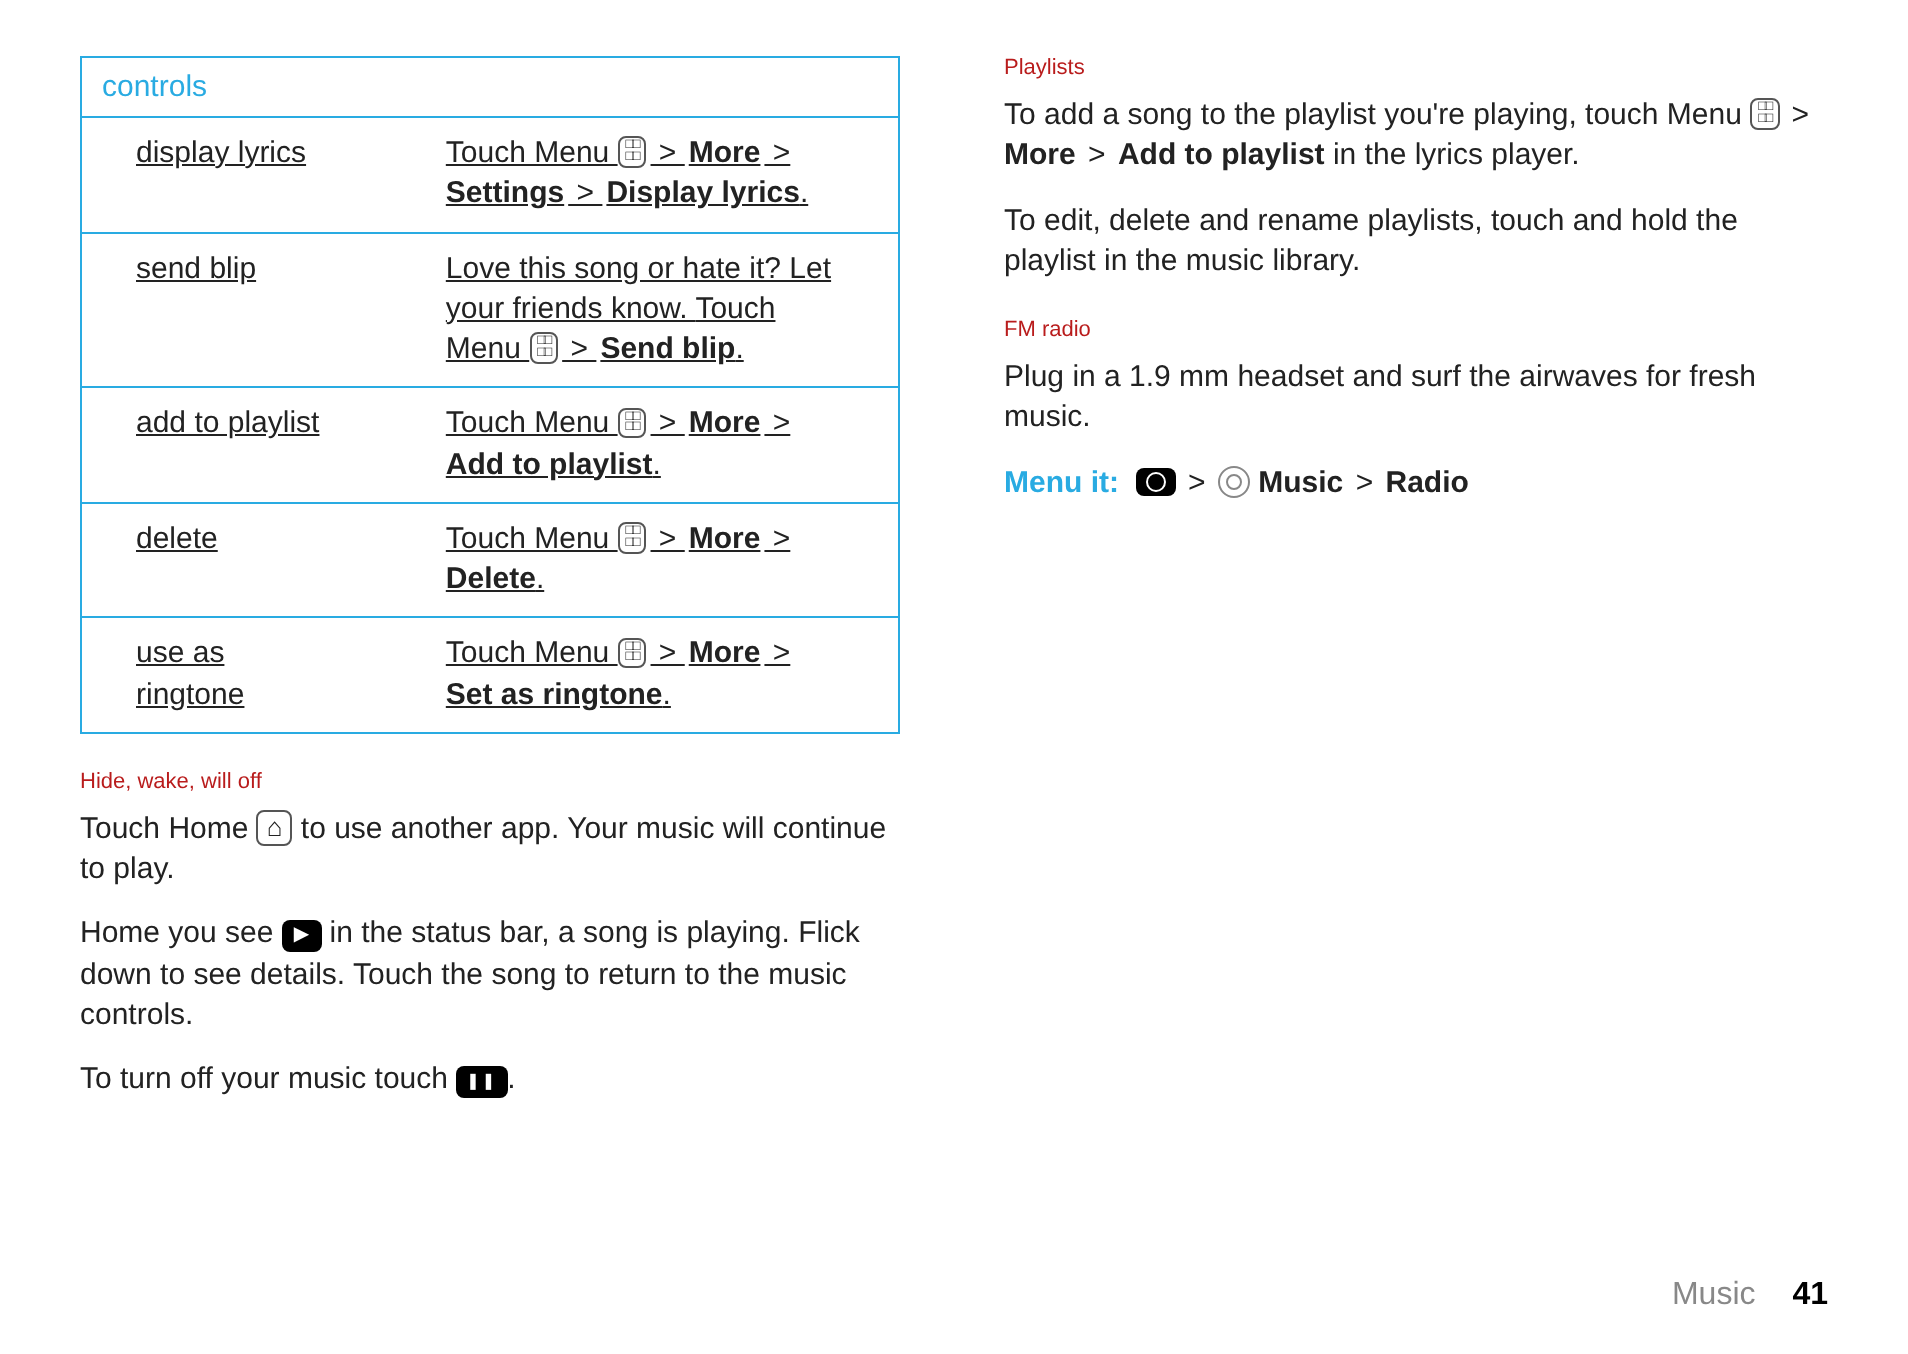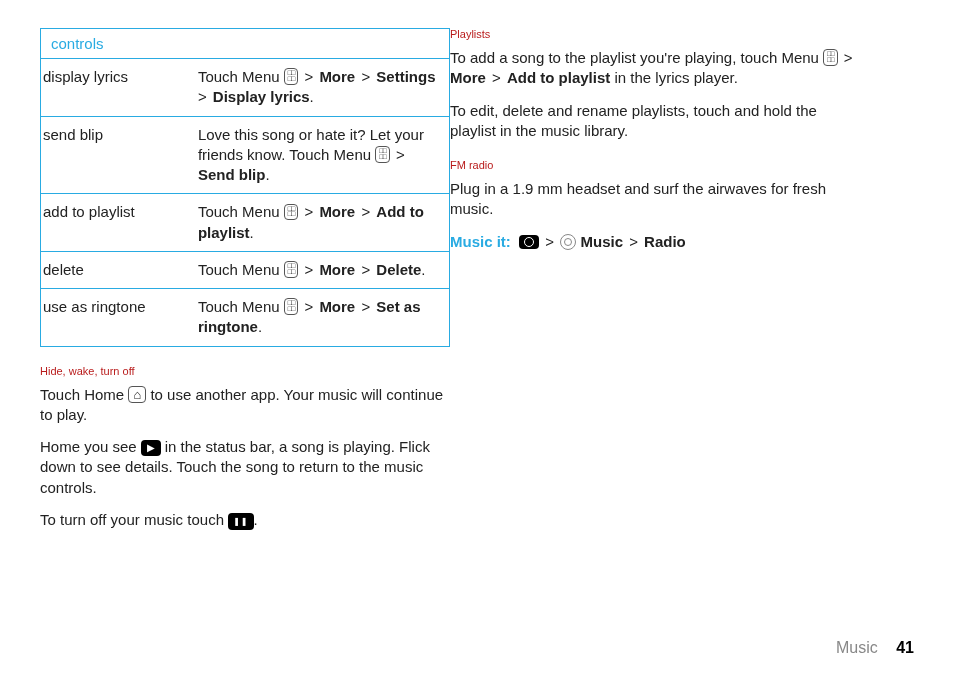--- a/index.html
+++ b/index.html
@@ -9,43 +9,45 @@
     height: 677px;
     font-family: Arial, Helvetica, sans-serif;
     font-size: 15px;
     color: #222;
     background: #fff;
     position: relative;
   }
   .page {
     display: flex;
     padding: 28px 40px 20px 40px;
+    gap: 52px;
   }
   .col {
     width: 410px;
   }
   table.controls {
     border-collapse: collapse;
     width: 100%;
     border: 1.5px solid #29abe2;
   }
   table.controls th {
     text-align: left;
     font-weight: normal;
     color: #29abe2;
     padding: 6px 10px;
     border-bottom: 1px solid #29abe2;
     font-size: 15px;
   }
   table.controls td {
-    padding: 8px 2px;
+    padding: 8px 27px;
     vertical-align: top;
     border-bottom: 1px solid #29abe2;
     font-size: 15px;
     line-height: 1.35;
+    text-decoration: underline;
   }
   table.controls tr:last-child td {
     border-bottom: none;
   }
   .td-left { width: 38%; }
   .td-right { width: 62%; }
   .section-title {
     color: #b91c1c;
     font-size: 11px;
     margin: 18px 0 8px 0;
@@ -177,21 +179,21 @@
             <td class="td-left">delete</td>
             <td class="td-right"><span>Touch Menu </span><span class="menu-icon"></span><span class="gt"> &gt; </span><b>More</b><span class="gt"> &gt; </span><b>Delete</b><span>.</span></td>
           </tr>
           <tr>
             <td class="td-left">use as ringtone</td>
             <td class="td-right"><span>Touch Menu </span><span class="menu-icon"></span><span class="gt"> &gt; </span><b>More</b><span class="gt"> &gt; </span><b>Set as ringtone</b><span>.</span></td>
           </tr>
         </tbody>
     </table>
 
-    <div class="section-title">Hide, wake, turn off</div>
+    <div class="section-title">Hide, wake, will off</div>
     <p>
       <span>Touch Home </span><span class="home-icon"></span><span> to use another app. Your music will continue to play.</span>
     </p>
     <p>
       <span>Home you see </span><span class="play-badge"></span><span> in the status bar, a song is playing. Flick down to see details. Touch the song to return to the music controls.</span>
     </p>
     <p>
       <span>To turn off your music touch </span><span class="pause-badge"></span><span>.</span>
     </p>
   </div>
@@ -201,21 +203,21 @@
     <p>
       <span>To add a song to the playlist you're playing, touch Menu </span><span class="menu-icon"></span>
       <span class="gt">&gt;</span> <b>More</b>
       <span class="gt">&gt;</span> <b>Add to playlist</b><span> in the lyrics player.</span>
     </p>
     <p>To edit, delete and rename playlists, touch and hold the playlist in the music library.</p>
 
     <div class="section-title">FM radio</div>
     <p>Plug in a 1.9 mm headset and surf the airwaves for fresh music.</p>
     <p>
-      <span class="find-it">Music it:</span>&nbsp;
+      <span class="find-it">Menu it:</span>&nbsp;
       <span class="circle-icon"></span>
       <span class="gt">&gt;</span>
       <span class="circle-icon-light"></span>
       <b>Music</b>
       <span class="gt">&gt;</span>
       <b>Radio</b>
     </p>
   </div>
 </div>
 

